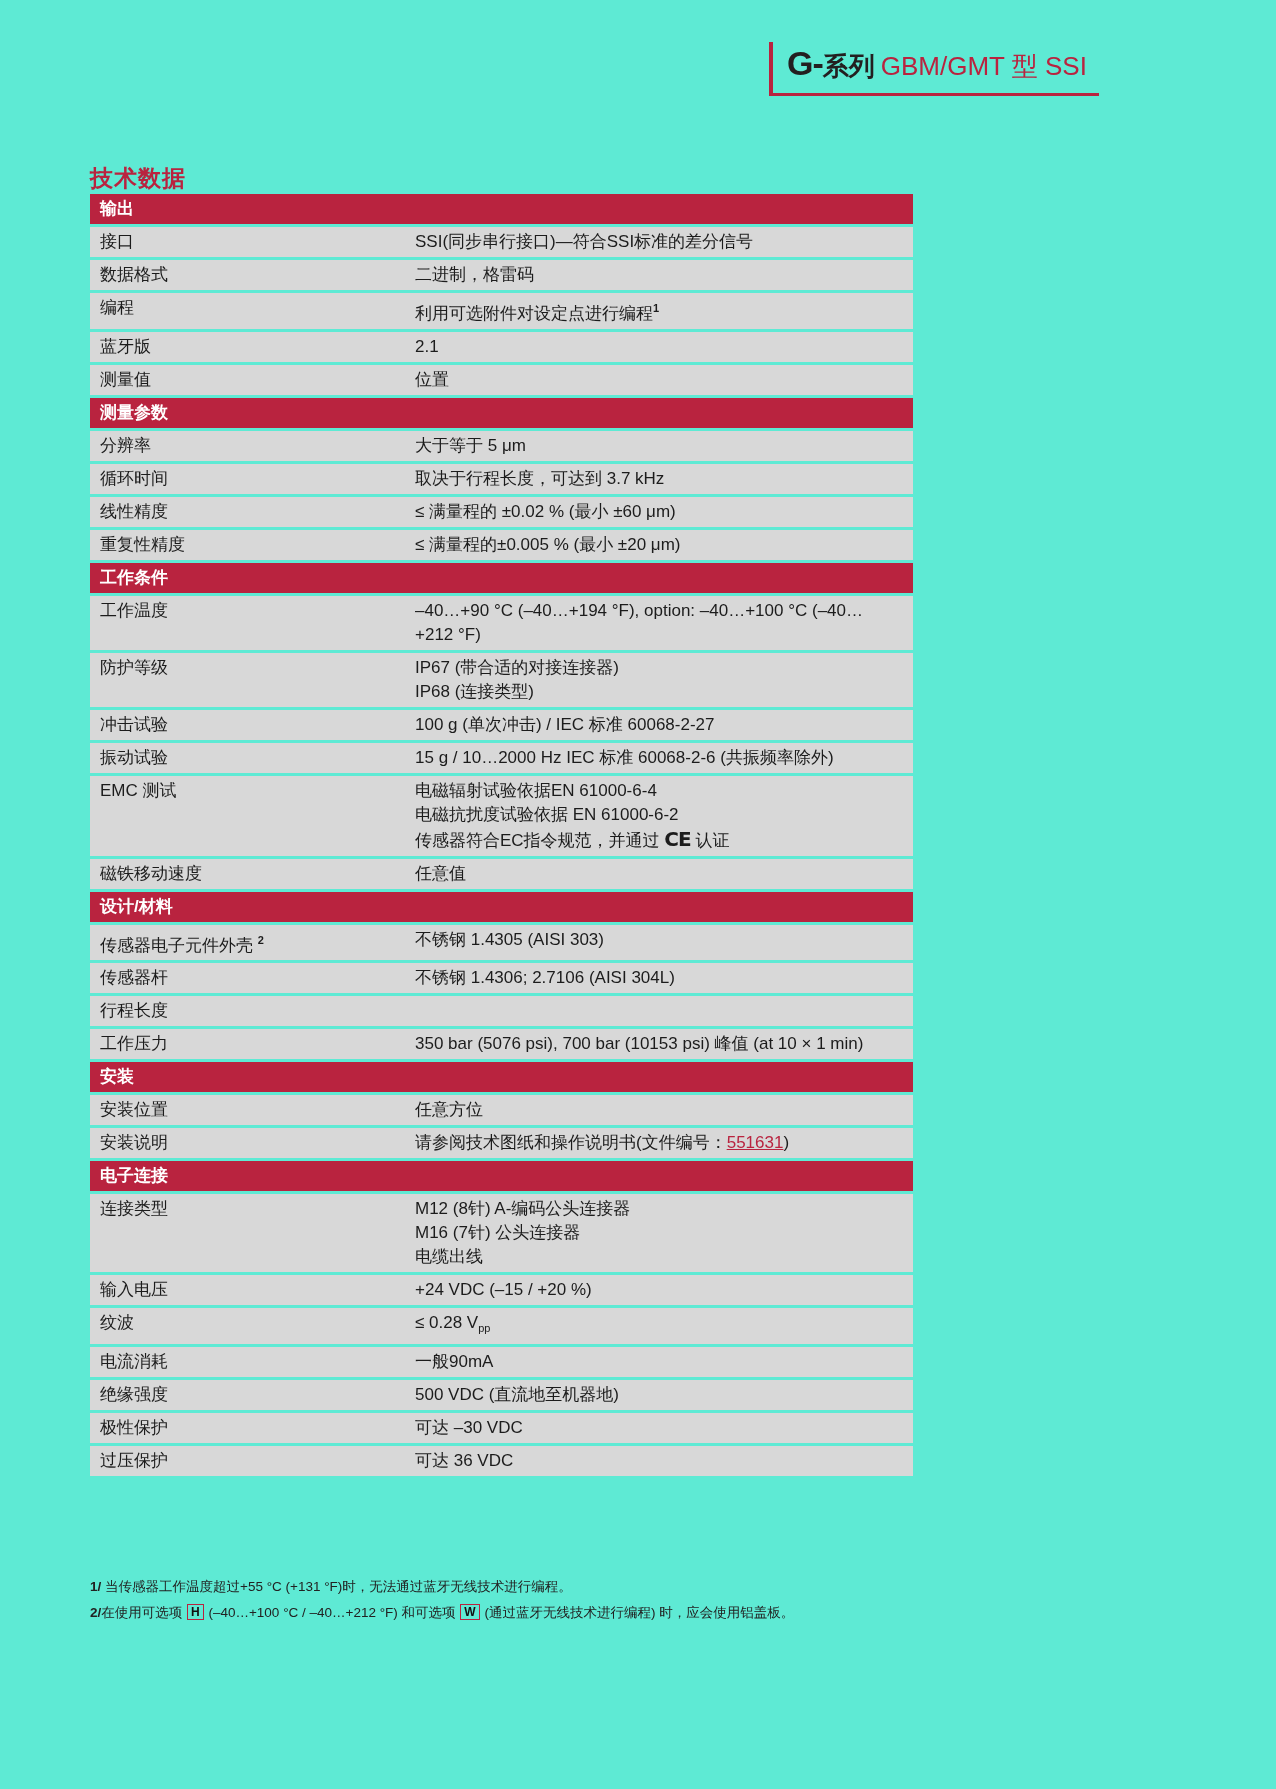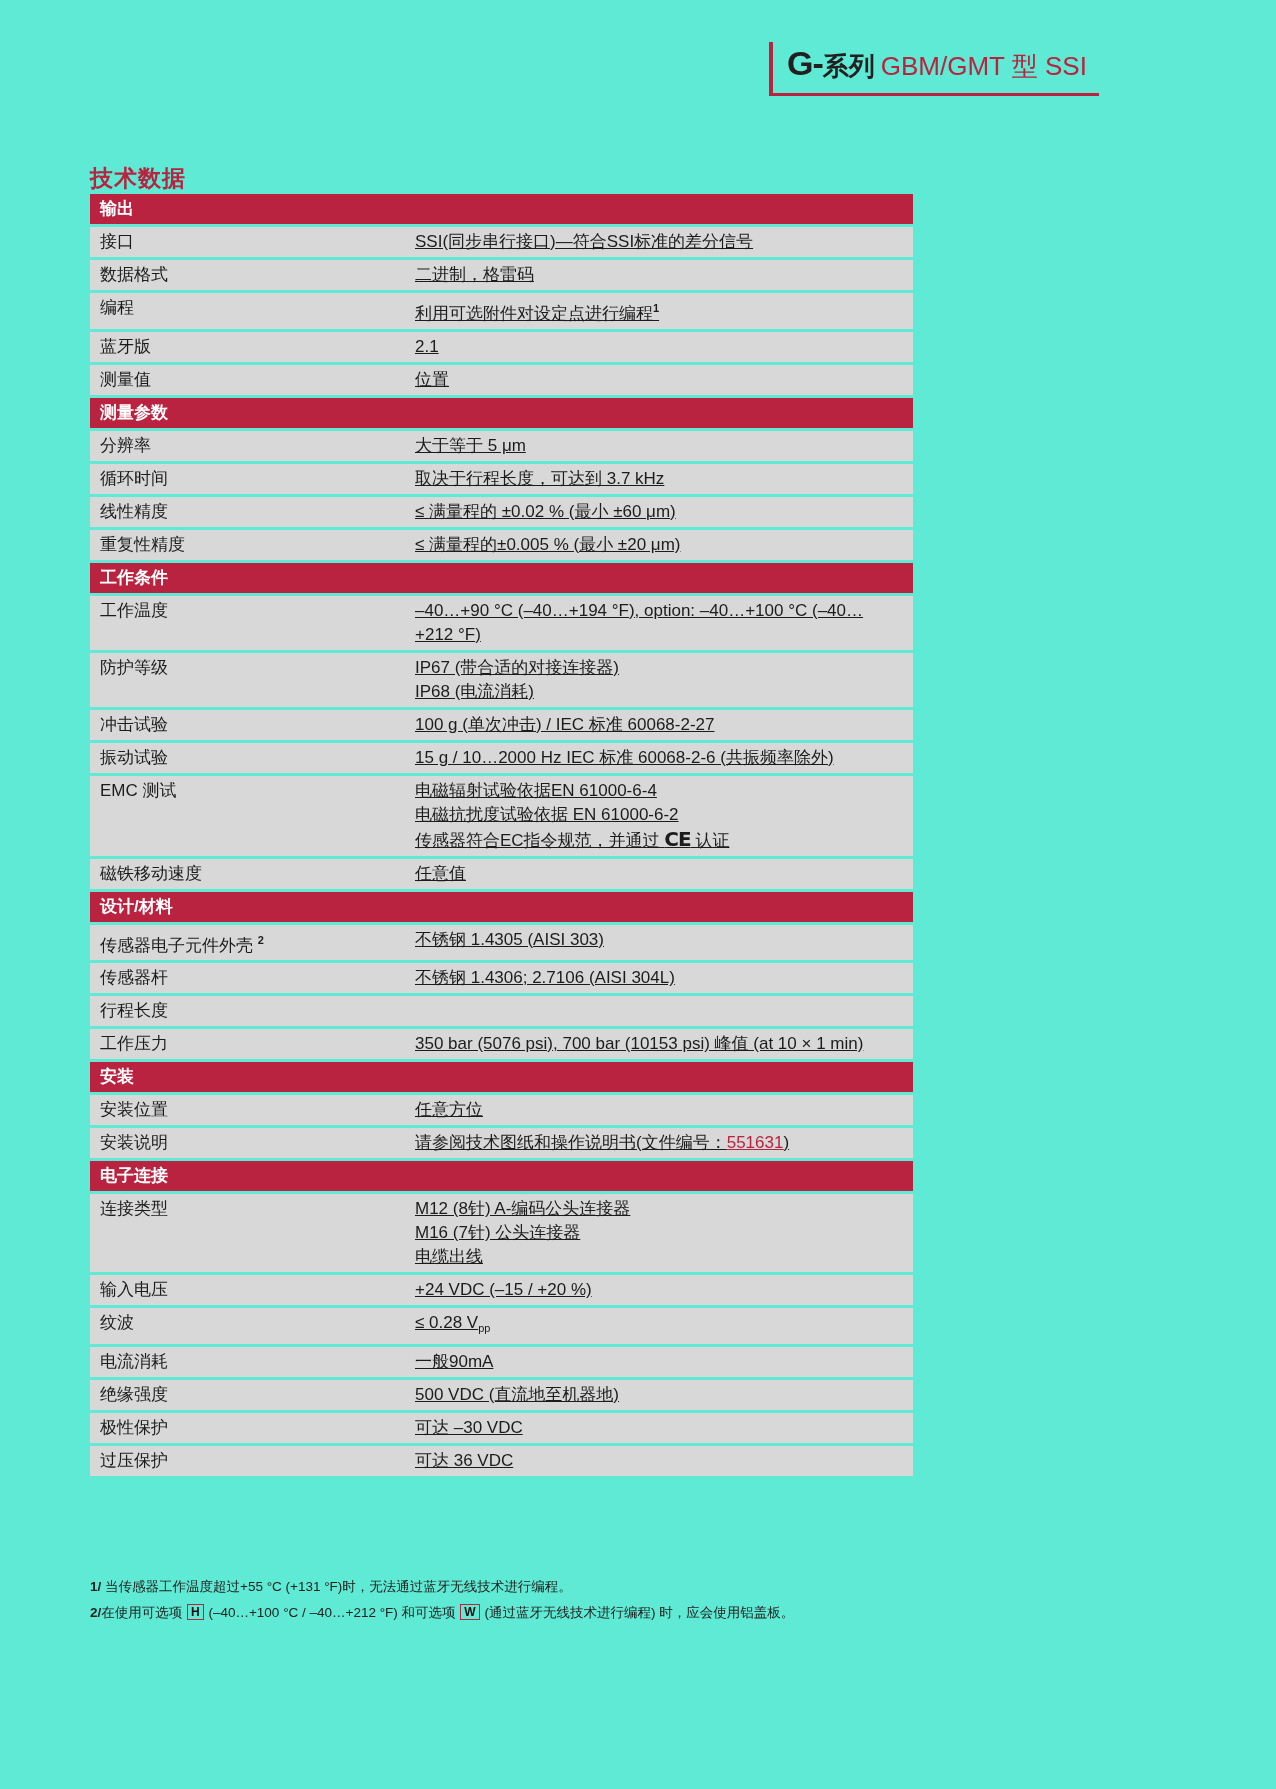--- a/index.html
+++ b/index.html
@@ -23,21 +23,21 @@
   
   .page-body { position:absolute; left:90px; top:163px; width:823px; }
   .page-title { font-size:23px; font-weight:bold; color:var(--accent); letter-spacing:1px; }
   .spec-table { }
   .section-header {
     background:var(--accent); color:#ffffff; font-weight:bold; font-size:17px;
     padding:4px 10px; margin-bottom:3px; line-height:22px;
   }
   .spec-row { display:flex; background:var(--rowgray); margin-bottom:3px; padding:3px 0; }
   .spec-label { flex:0 0 325px; padding-left:10px; font-size:17px; line-height:24px; }
-  .spec-value { flex:1 1 auto; padding-right:18px; font-size:17px; line-height:24px;text-decoration:underline; }
+  .spec-value { flex:1 1 auto; padding-right:18px; font-size:17px; line-height:24px; }
   .value-line { min-height:24px; }
   .seg-sup { font-size:11px; font-weight:bold; }
   .seg-sub { font-size:11px; }
   .seg-link { color:var(--accent); text-decoration:underline; cursor:pointer; }
   .ce-mark { font-weight:bold; font-size:20px; letter-spacing:-1px; font-family:"DejaVu Sans",sans-serif; }
   
   .footnotes { margin-top:98px; font-size:13.5px; line-height:26px; color:#222; }
   .seg-bold { font-weight:bold; }
   .option-badge {
     display:inline-block; border:1.5px solid var(--accent); color:#111;
@@ -120,21 +120,21 @@
         <div class="spec-row">
           <div class="spec-label"><span class="seg-text">工作温度</span></div>
           <div class="spec-value">
             <div class="value-line"><span class="seg-text">–40…+90 °C (–40…+194 °F), option: –40…+100 °C (–40…+212 °F)</span></div>
           </div>
         </div>
         <div class="spec-row">
           <div class="spec-label"><span class="seg-text">防护等级</span></div>
           <div class="spec-value">
             <div class="value-line"><span class="seg-text">IP67 (带合适的对接连接器)</span></div>
-            <div class="value-line"><span class="seg-text">IP68 (电流消耗)</span></div>
+            <div class="value-line"><span class="seg-text">IP68 (连接类型)</span></div>
           </div>
         </div>
         <div class="spec-row">
           <div class="spec-label"><span class="seg-text">冲击试验</span></div>
           <div class="spec-value">
             <div class="value-line"><span class="seg-text">100 g (单次冲击) / IEC 标准 60068-2-27</span></div>
           </div>
         </div>
         <div class="spec-row">
           <div class="spec-label"><span class="seg-text">振动试验</span></div>

